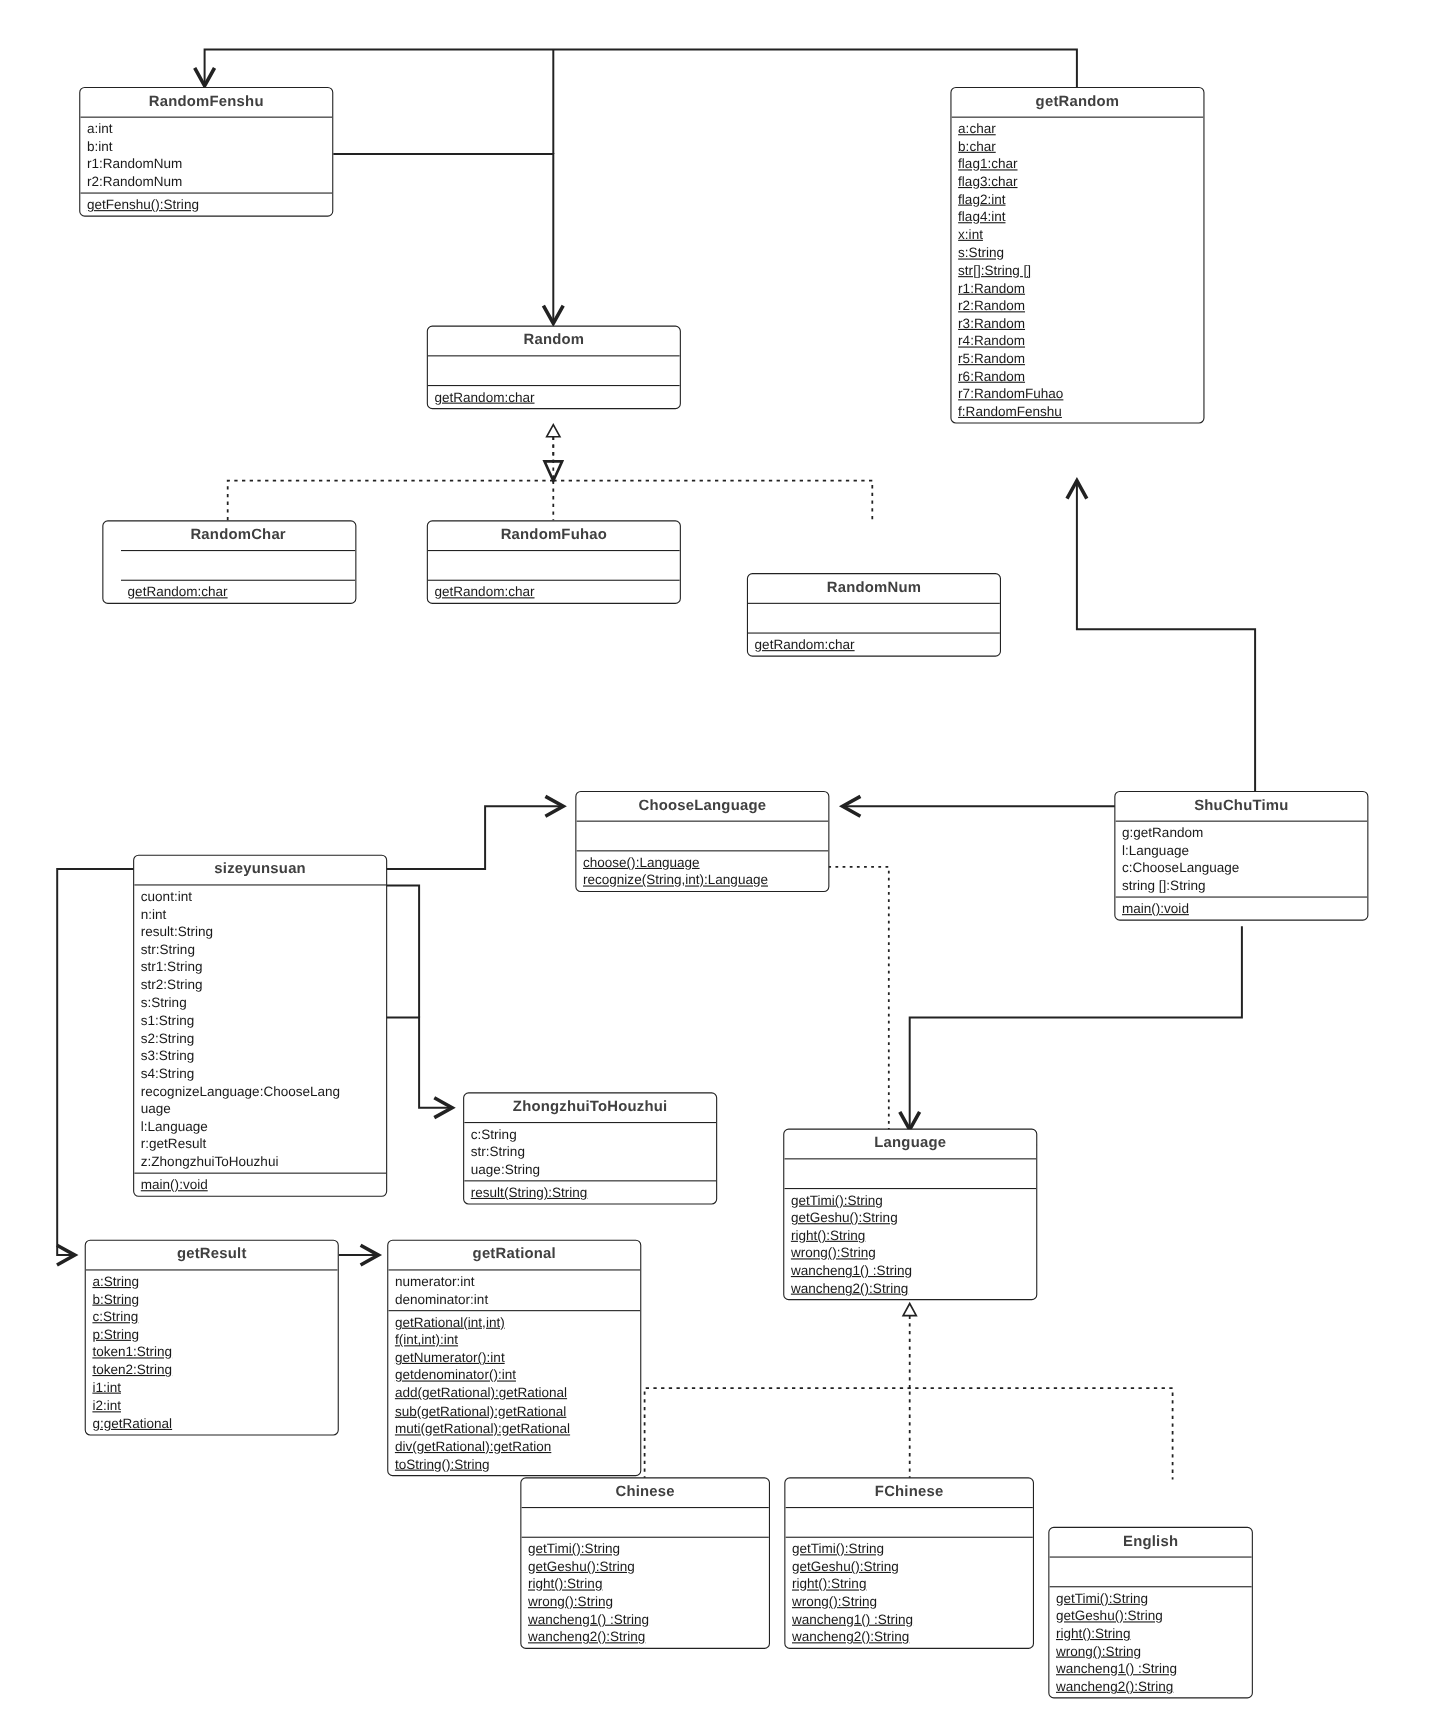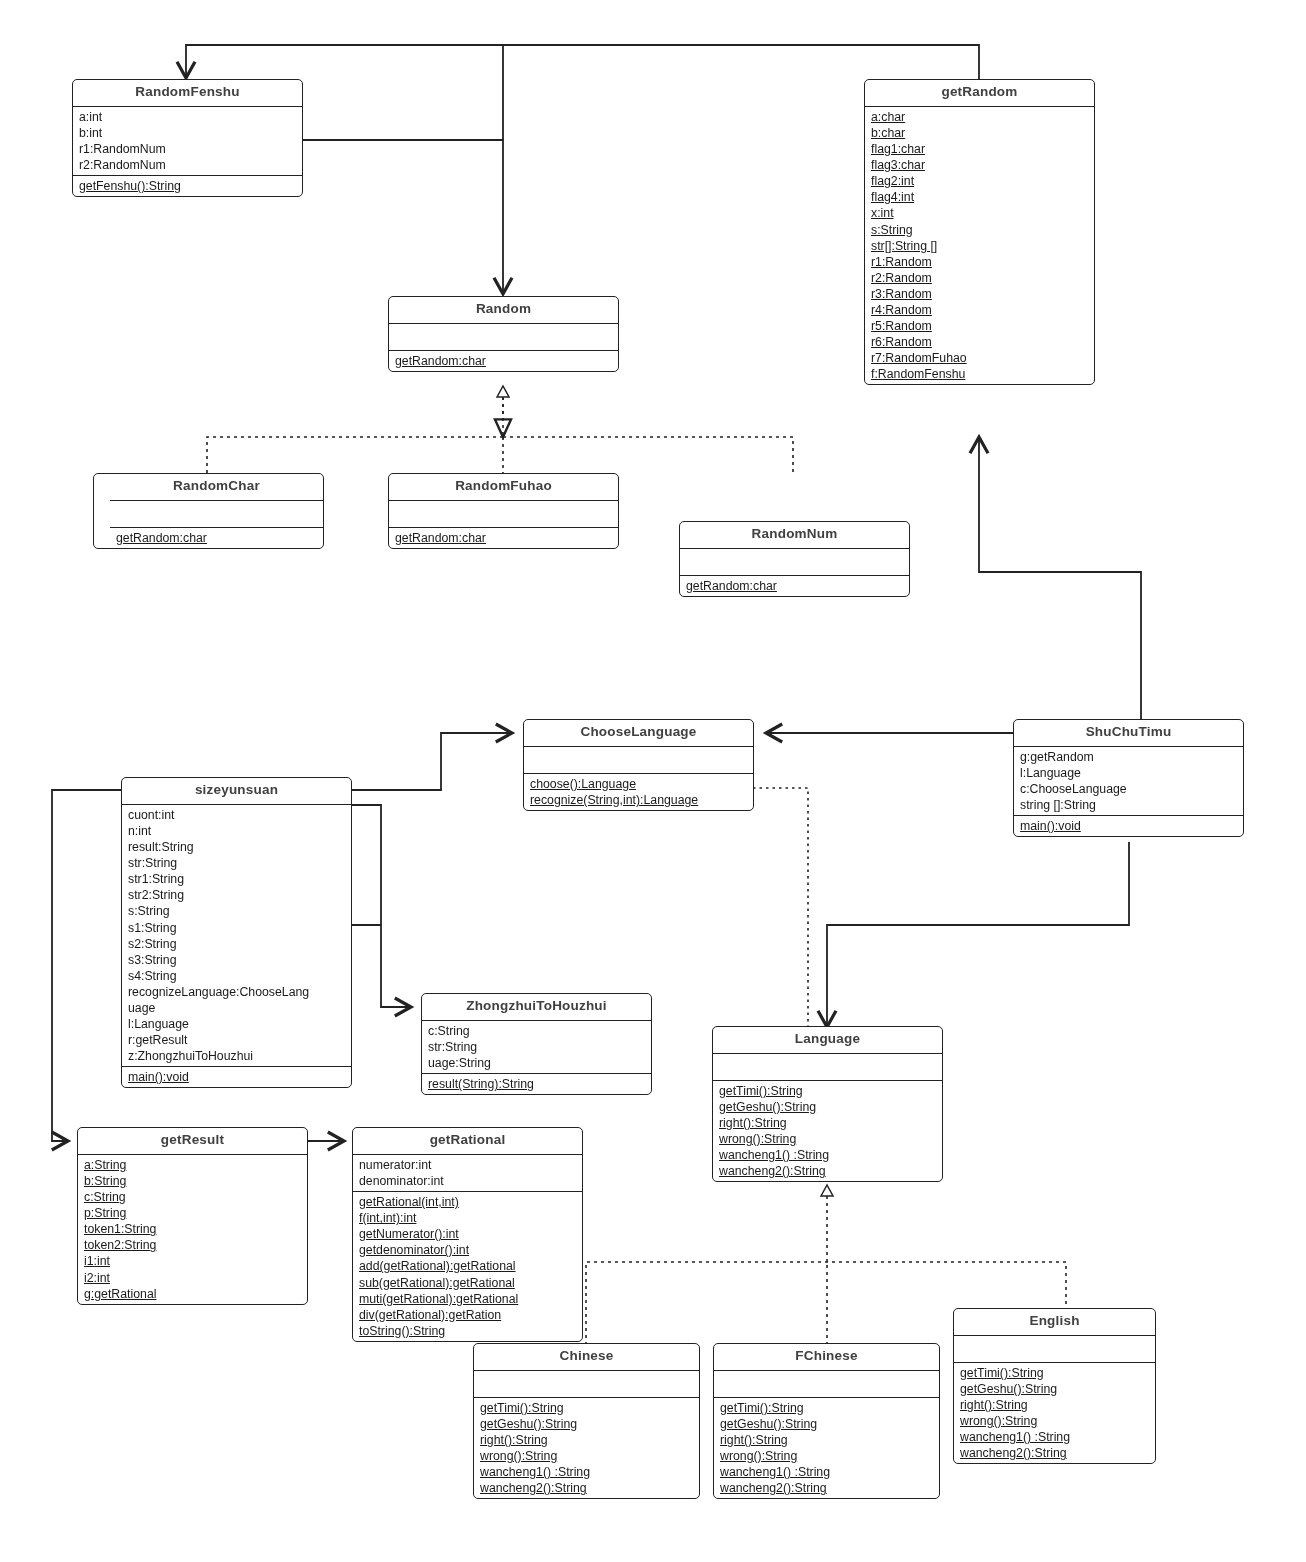--- a/index.html
+++ b/index.html
@@ -312,21 +312,21 @@
     <div class="uml-section">
         <div class="uml-row">getTimi():String</div>
         <div class="uml-row">getGeshu():String</div>
         <div class="uml-row">right():String</div>
         <div class="uml-row">wrong():String</div>
         <div class="uml-row">wancheng1() :String</div>
         <div class="uml-row">wancheng2():String</div>
       </div>
   </div>
 
-  <div class="uml-class" style="left:953px; top:1308px; width:203px;">
+  <div class="uml-class" style="left:953px; top:1388px; width:186px;">
     <div class="uml-title">English</div>
     <div class="uml-section empty"></div>
     <div class="uml-section">
         <div class="uml-row">getTimi():String</div>
         <div class="uml-row">getGeshu():String</div>
         <div class="uml-row">right():String</div>
         <div class="uml-row">wrong():String</div>
         <div class="uml-row">wancheng1() :String</div>
         <div class="uml-row">wancheng2():String</div>
       </div>

